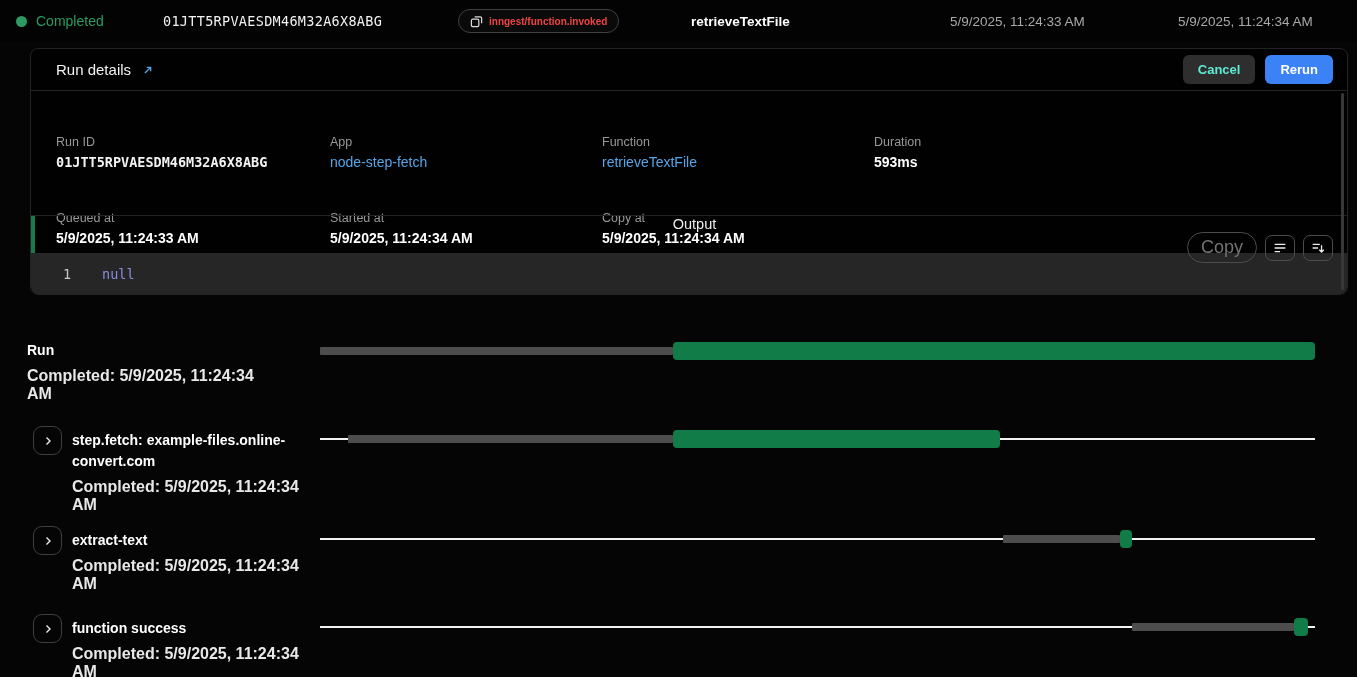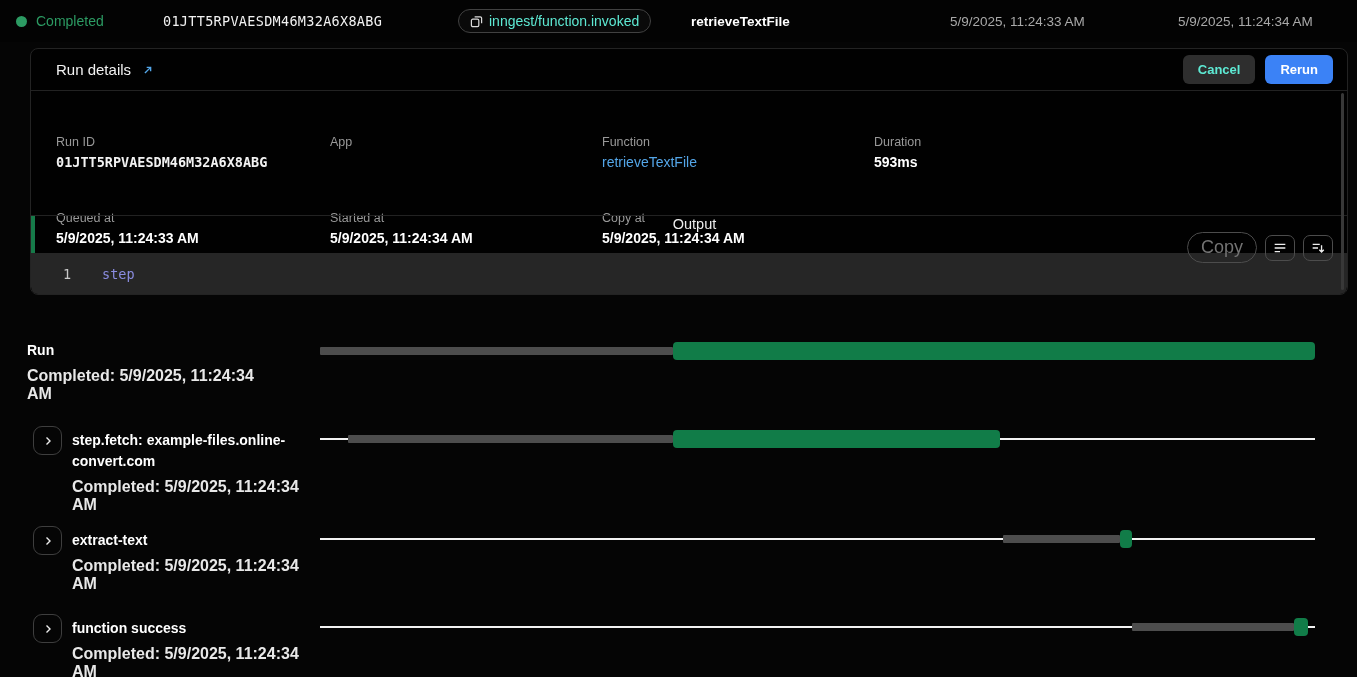--- a/index.html
+++ b/index.html
@@ -12,21 +12,21 @@
     overflow:hidden;
   }
   .mono { font-family:"DejaVu Sans Mono", monospace; }
 
   
   .topbar { position:absolute; left:0; top:0; width:1357px; height:42px; background:#030303; }
   .topbar .item { position:absolute; top:0; height:42px; display:flex; align-items:center; }
   .status-dot { position:absolute; left:16px; top:16px; width:11px; height:11px; border-radius:50%; background:#2c9b63; }
   .status-text { left:36px; color:#2c9b63; font-size:14px; }
   .top-runid { left:163px; font-size:13.5px; letter-spacing:.3px; color:#f2f2f2; }
-  .event-badge { left:458px; top:9px !important; height:24px !important; border:1px solid #414141; border-radius:12px; padding:0 11px; gap:6px; font-size:14px; font-weight:normal; color:#5eead4; cursor:pointer; background:#0a0a0a; }
+  .event-badge { left:458px; top:9px !important; height:24px !important; border:1px solid #414141; border-radius:12px; padding:0 11px; gap:6px; font-size:10px; font-weight:bold; color:#ef4444; cursor:pointer; background:#0a0a0a; }
   .top-fn { left:691px; font-size:13.5px; font-weight:bold; color:#fff; }
   .top-ts1 { left:950px; font-size:13.5px; color:#a9a9a9; }
   .top-ts2 { left:1178px; font-size:13.5px; color:#a9a9a9; }
 
   
   .panel { position:absolute; left:30px; top:48px; width:1318px; height:247px;
            background:#010101; border:1px solid #232323; border-radius:8px; overflow:hidden; }
   .panel-header { height:42px; display:flex; align-items:center; padding:0 14px 0 25px; border-bottom:1px solid #222; }
   .panel-title { font-size:15px; font-weight:500; color:#f2f2f2; }
   .ext-link { margin-left:10px; display:flex; align-items:center; cursor:pointer; }
@@ -101,20 +101,21 @@
     </span>
   </div>
 
   <div class="fields">
     <div>
       <div class="field-label">Run ID</div>
       <div class="field-value v-mono">01JTT5RPVAESDM46M32A6X8ABG</div>
     </div>
     <div>
       <div class="field-label">App</div>
+      <div class="field-value v-link">node-step-fetch</div>
     </div>
     <div>
       <div class="field-label">Function</div>
       <div class="field-value v-link">retrieveTextFile</div>
     </div>
     <div>
       <div class="field-label">Duration</div>
       <div class="field-value v-bold">593ms</div>
     </div>
     <div>
@@ -145,21 +146,21 @@
         <svg width="16" height="16" viewBox="0 0 18 18">
           <path d="M3 5 H11 M3 9 H9" stroke="#ededed" stroke-width="1.5" fill="none"></path>
           <path d="M13 6 V13 M10.5 11 L13 13.5 L15.5 11" stroke="#ededed" stroke-width="1.5" fill="none"></path>
         </svg>
       </button>
     </span>
   </div>
 
   <div class="code-block">
     <span class="code-linenum mono">1</span>
-    <span class="code-value mono">step</span>
+    <span class="code-value mono">null</span>
   </div>
 
   <div class="scrollbar"></div>
 </div>
 
 <div class="timeline">
     <div class="trow" style="top: 40px;">
       <div class="tlabel" style="left: 27px;">
         <div class="tname">Run</div>
         <div class="tcompleted">Completed: 5/9/2025, 11:24:34 AM</div>

